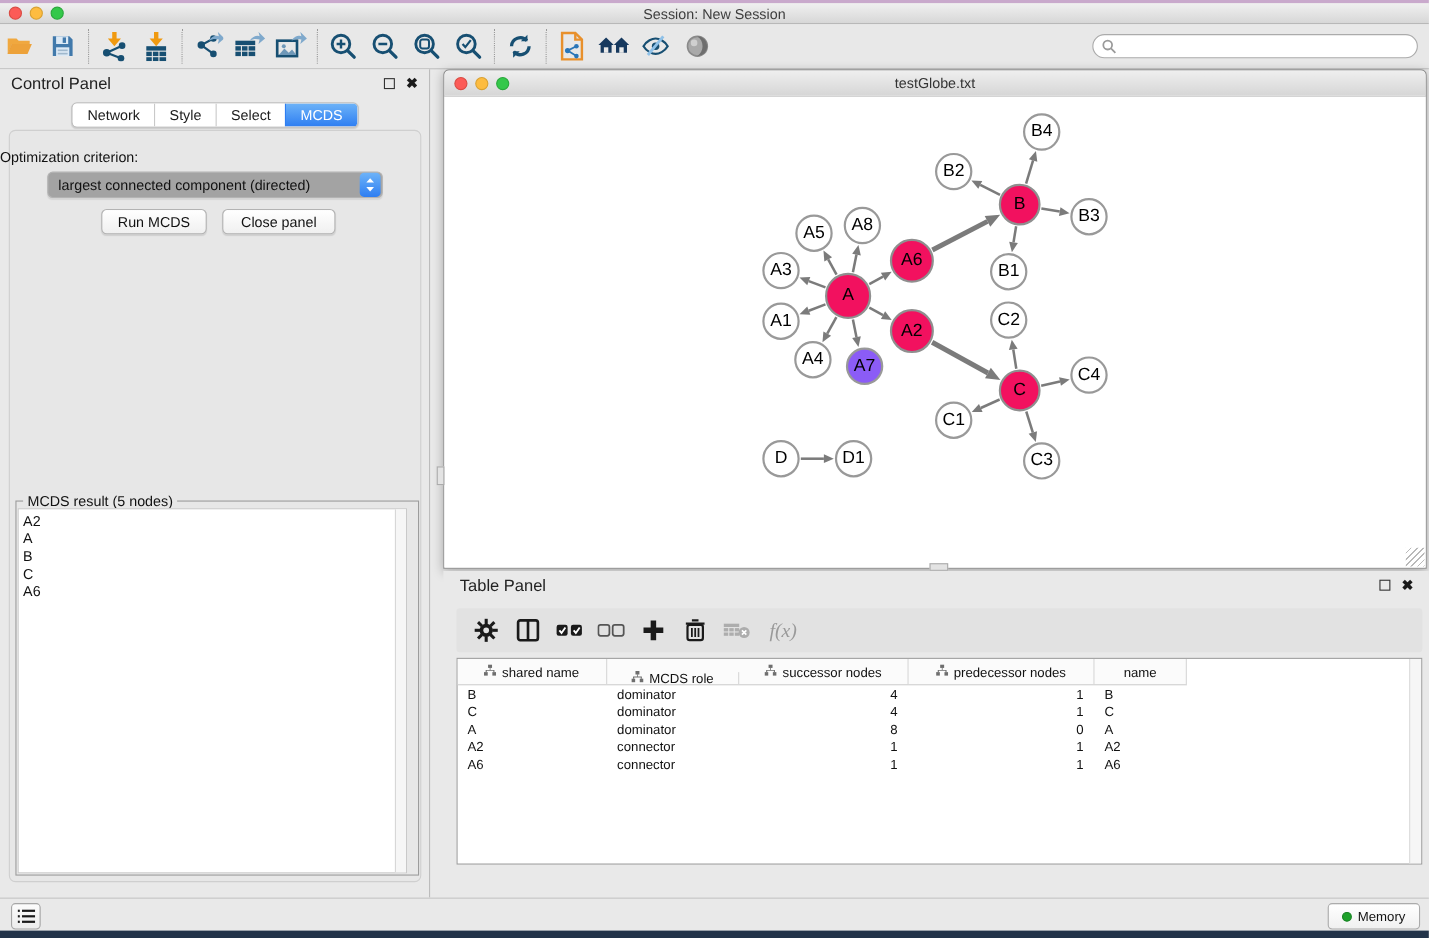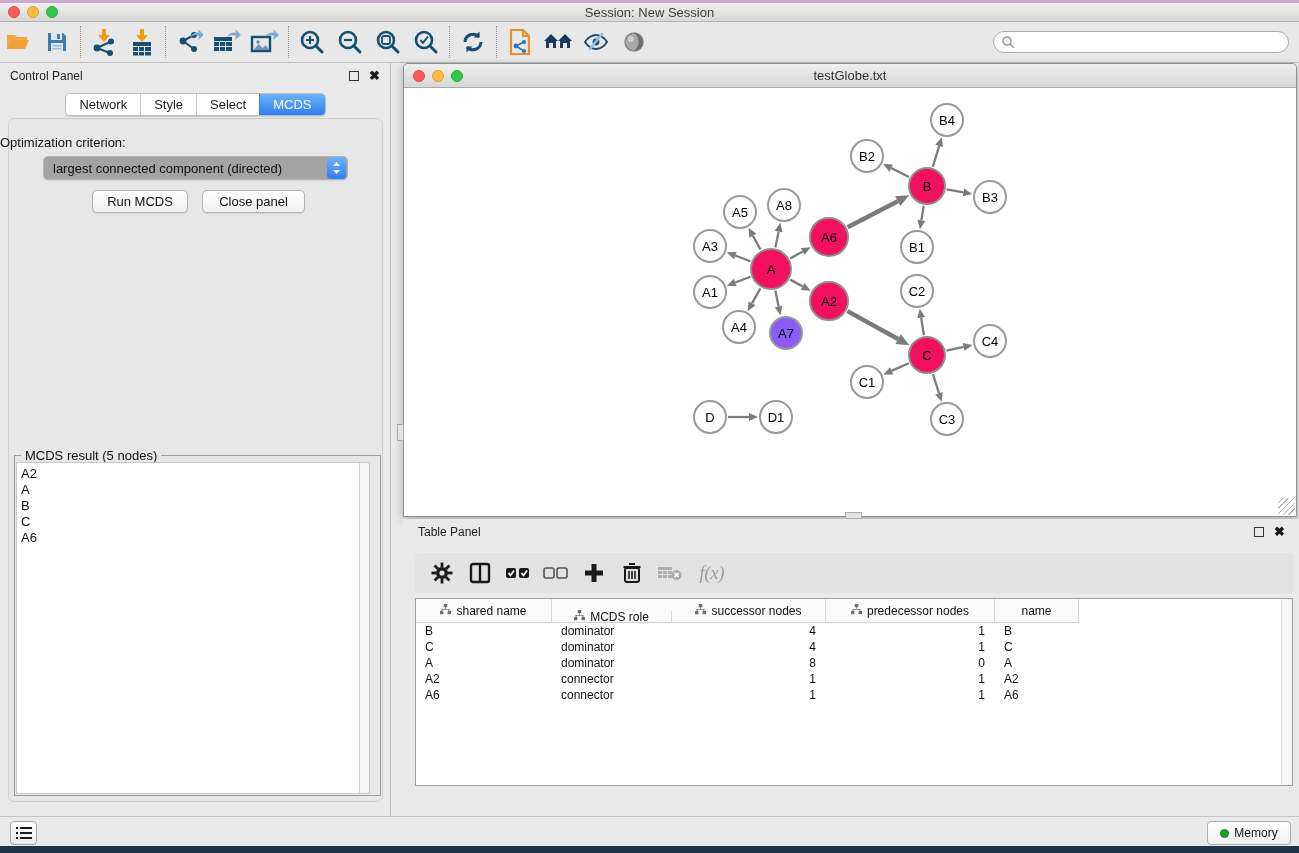--- a/index.html
+++ b/index.html
@@ -26,21 +26,21 @@
   .tb-ico { width:38px; height:34px; display:flex; align-items:center; justify-content:center; cursor:default; }
   .tb-sep { width:1px; height:32px; border-left:1px dotted #9a9a9a; margin:0 4px; }
   #search-wrap { position:absolute; right:10px; top:9px; width:296px; height:22px;
     background:#fff; border:1px solid #ababab; border-radius:12px;
     display:flex; align-items:center; padding-left:7px; }
 
   
   #control-panel { left:0; top:63px; width:391px; height:753px; background:#e9e9e9;
     border-right:1px solid #bcbcbc; }
   .panel-head { height:26px; display:flex; align-items:center; padding:0 10px; }
-  .panel-head .ph-title { font-size:12px; color:#222; }
+  .panel-head .ph-title { font-size:15px; color:#222; }
   .panel-head .ph-icons { margin-left:auto; display:flex; gap:10px; align-items:center; }
   .float-box { width:10px; height:10px; border:1.6px solid #333; background:transparent; display:inline-block; }
   .close-x { font-size:13px; font-weight:bold; color:#1a1a1a; line-height:10px; }
 
   .seg-group { display:inline-flex; border:1px solid #bdbdbd; border-radius:5px; overflow:hidden;
     background:#fff; box-shadow:0 1px 1px rgba(0,0,0,.12); }
   .seg-tab { font-size:13px; color:#1c1c1c; padding:3px 13px; background:#fff;
     border-left:1px solid #c9c9c9; cursor:default; white-space:nowrap; }
   .seg-tab:first-child { border-left:none; }
   .seg-tab.active { background:linear-gradient(#6db3f8,#2e7ef2); color:#fff;
@@ -81,21 +81,21 @@
     box-shadow:0 3px 10px rgba(0,0,0,.28); }
   #net-titlebar { position:absolute; left:0; top:0; width:100%; height:24px;
     background:linear-gradient(#efefef,#d6d6d6); border-bottom:1px solid #a8a8a8;
     border-radius:5px 5px 0 0; display:flex; align-items:center; }
   #net-titlebar .lights { display:flex; gap:7px; margin-left:9px; }
   #net-titlebar .ttext { position:absolute; left:0; right:0; text-align:center;
     font-size:13px; color:#333; }
   #net-canvas { position:absolute; left:0; top:24px; width:892px; height:428px; background:#fff; overflow:hidden; }
   #edge-svg { position:absolute; left:0; top:0; }
   .net-node { position:absolute; border-radius:50%; display:flex; align-items:center;
-    justify-content:center; font-size:13px; color:#000; background:#fff;
+    justify-content:center; font-size:16px; color:#000; background:#fff;
     border:2px solid #999; }
   .net-node.hub { border:2.5px solid #8f8f8f; }
   #net-grip { position:absolute; right:1px; bottom:1px; width:17px; height:17px;
     background:repeating-linear-gradient(135deg, transparent 0 3px, #b9b9b9 3px 4px); }
   .split-handle { background:#e3e3e3; border:1px solid #ababab; }
 
   
   #table-panel { left:403px; top:519px; width:896px; height:297px; background:#e9e9e9; }
   #tp-toolbar { left:12px; top:34px; width:878px; height:40px; background:#e2e2e2;
     border-radius:3px; display:flex; align-items:center; padding-left:8px; position:absolute; }

